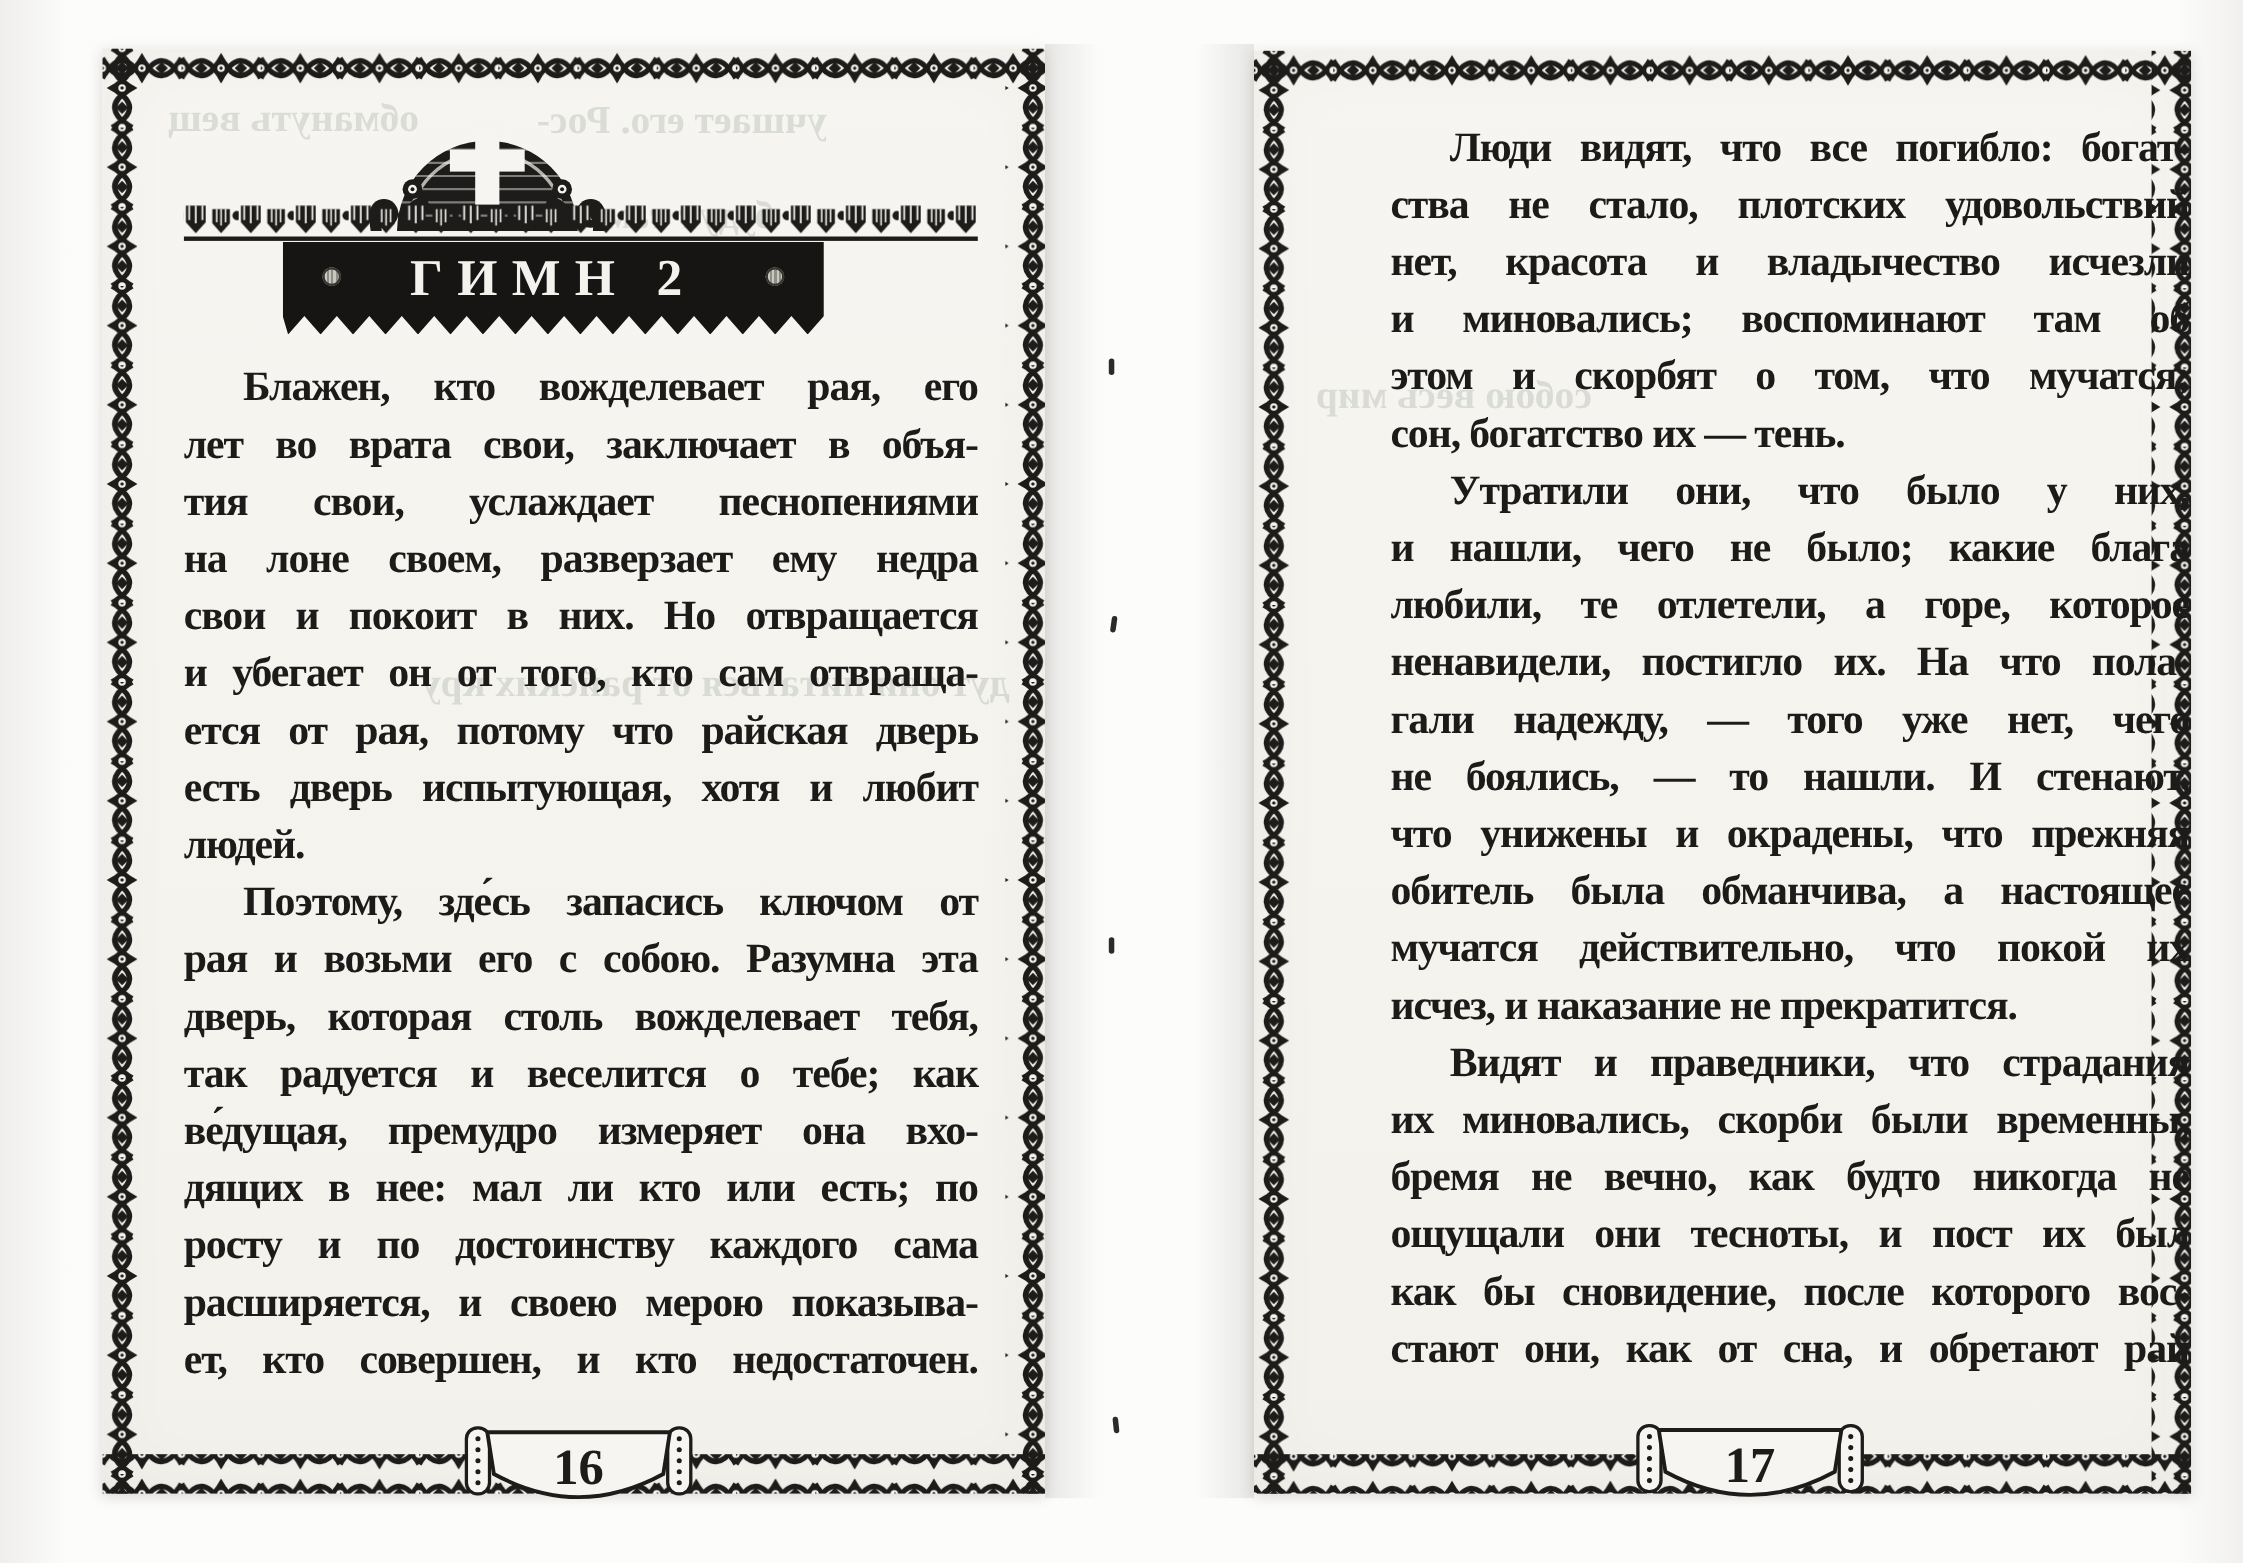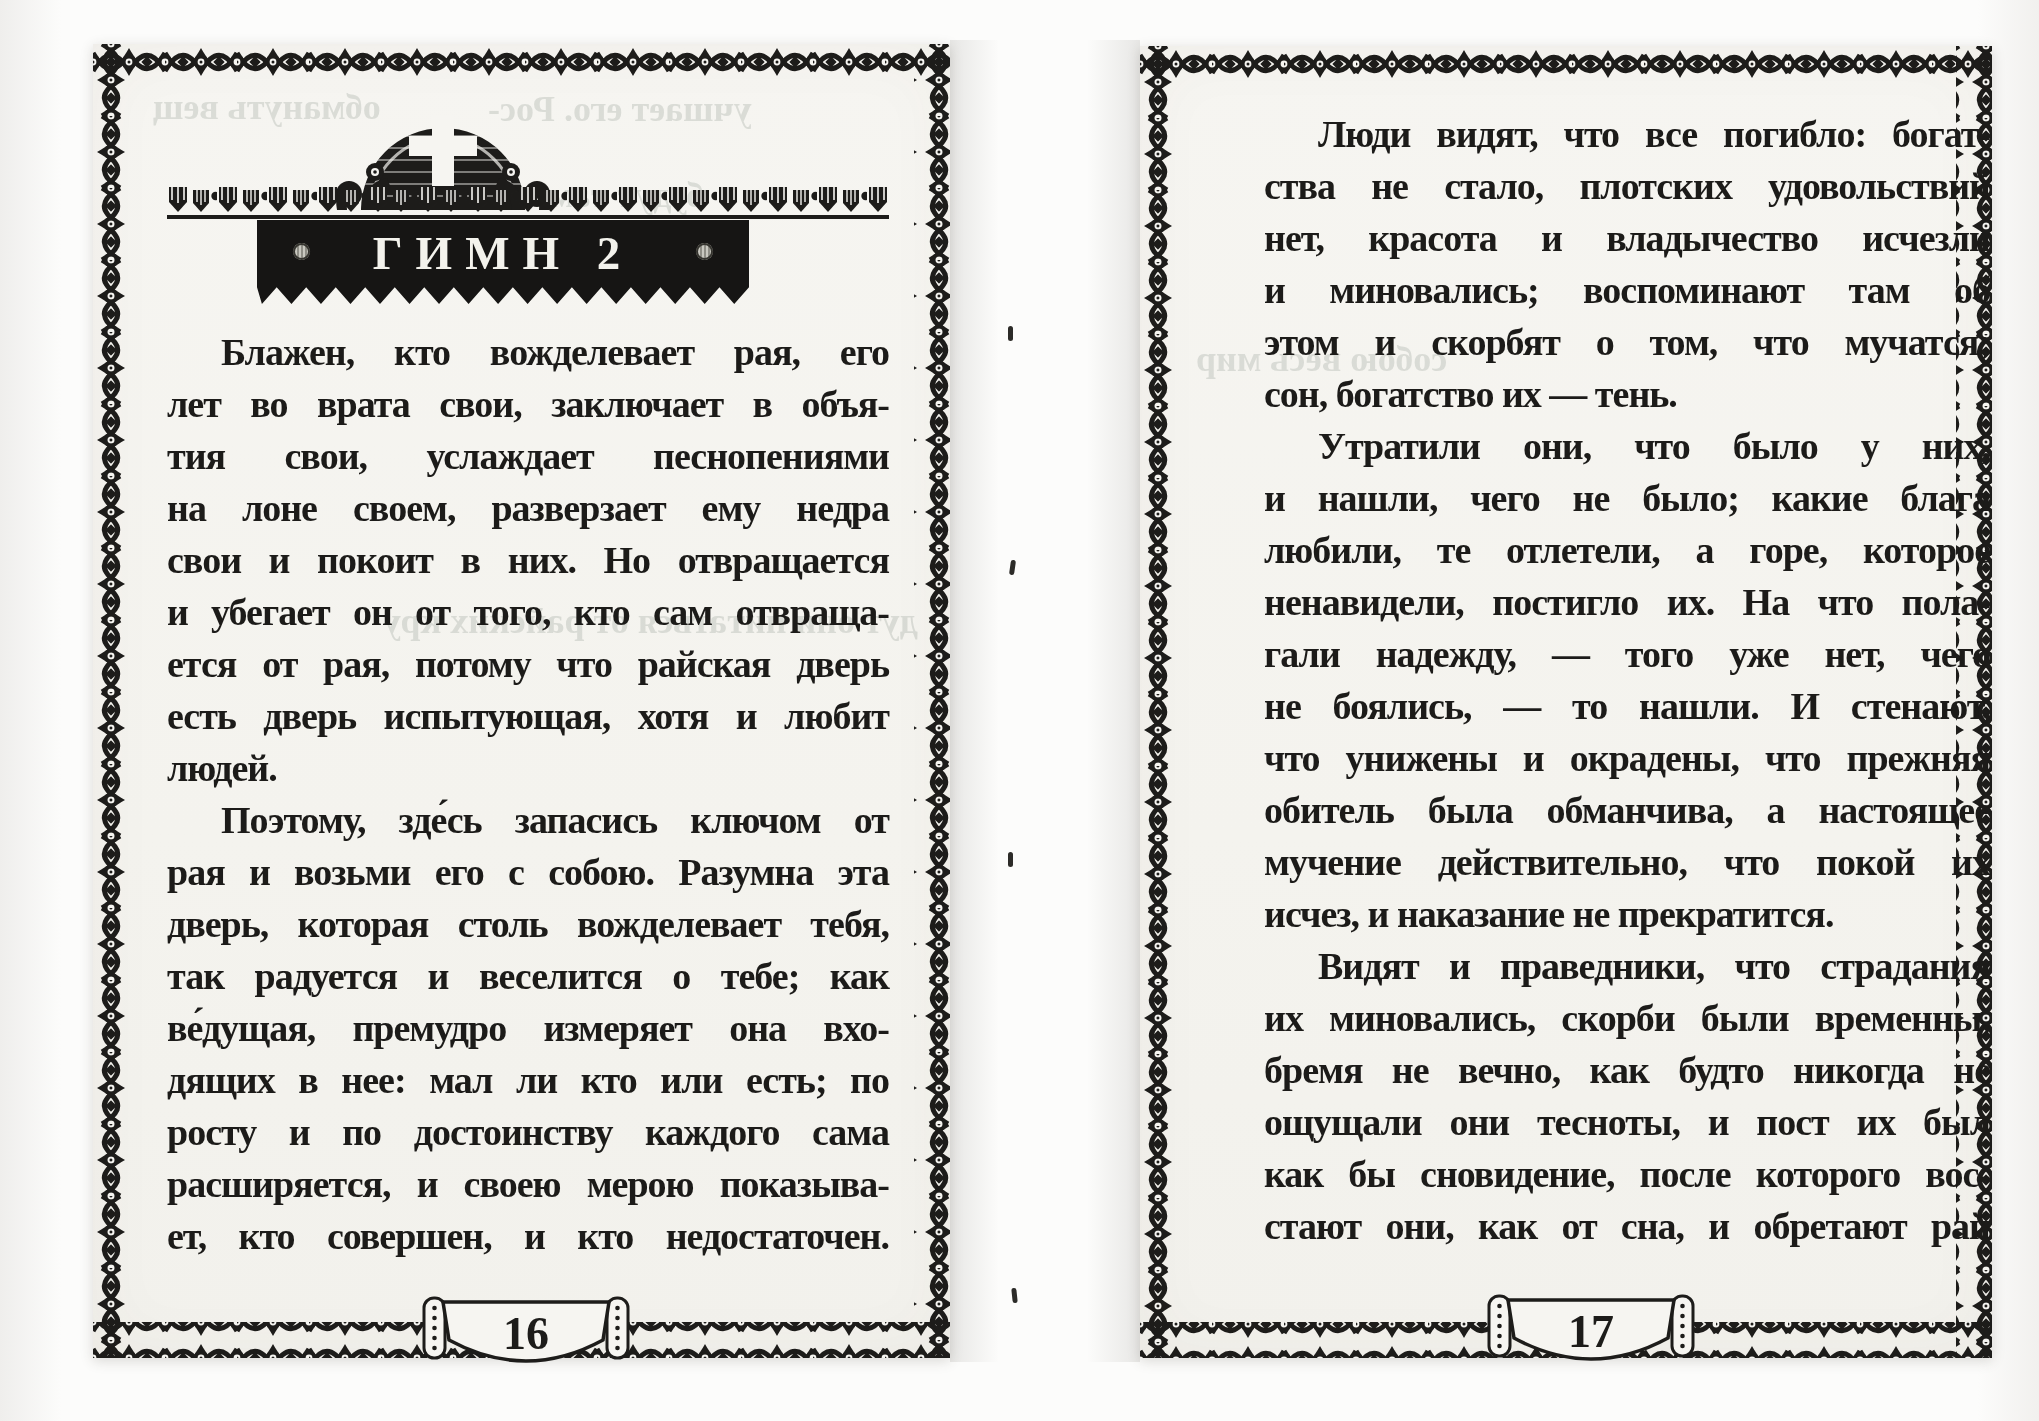--- a/index.html
+++ b/index.html
@@ -272,21 +272,21 @@
     </div>
     <div>
       <div class="tline indent">Утратили они, что было у них,</div>
       <div class="tline">и нашли, чего не было; какие блага</div>
       <div class="tline">любили, те отлетели, а горе, которое</div>
       <div class="tline">ненавидели, постигло их. На что пола-</div>
       <div class="tline">гали надежду, — того уже нет, чего</div>
       <div class="tline">не боялись, — то нашли. И стенают,</div>
       <div class="tline">что унижены и окрадены, что прежняя</div>
       <div class="tline">обитель была обманчива, а настоящее</div>
-      <div class="tline">мучение действительно, что покой их</div>
+      <div class="tline">мучатся действительно, что покой их</div>
       <div class="tline end">исчез, и наказание не прекратится.</div>
     </div>
     <div>
       <div class="tline indent">Видят и праведники, что страдания</div>
       <div class="tline">их миновались, скорби были временны,</div>
       <div class="tline">бремя не вечно, как будто никогда не</div>
       <div class="tline">ощущали они тесноты, и пост их был</div>
       <div class="tline">как бы сновидение, после которого вос-</div>
       <div class="tline">стают они, как от сна, и обретают рай</div>
     </div>

